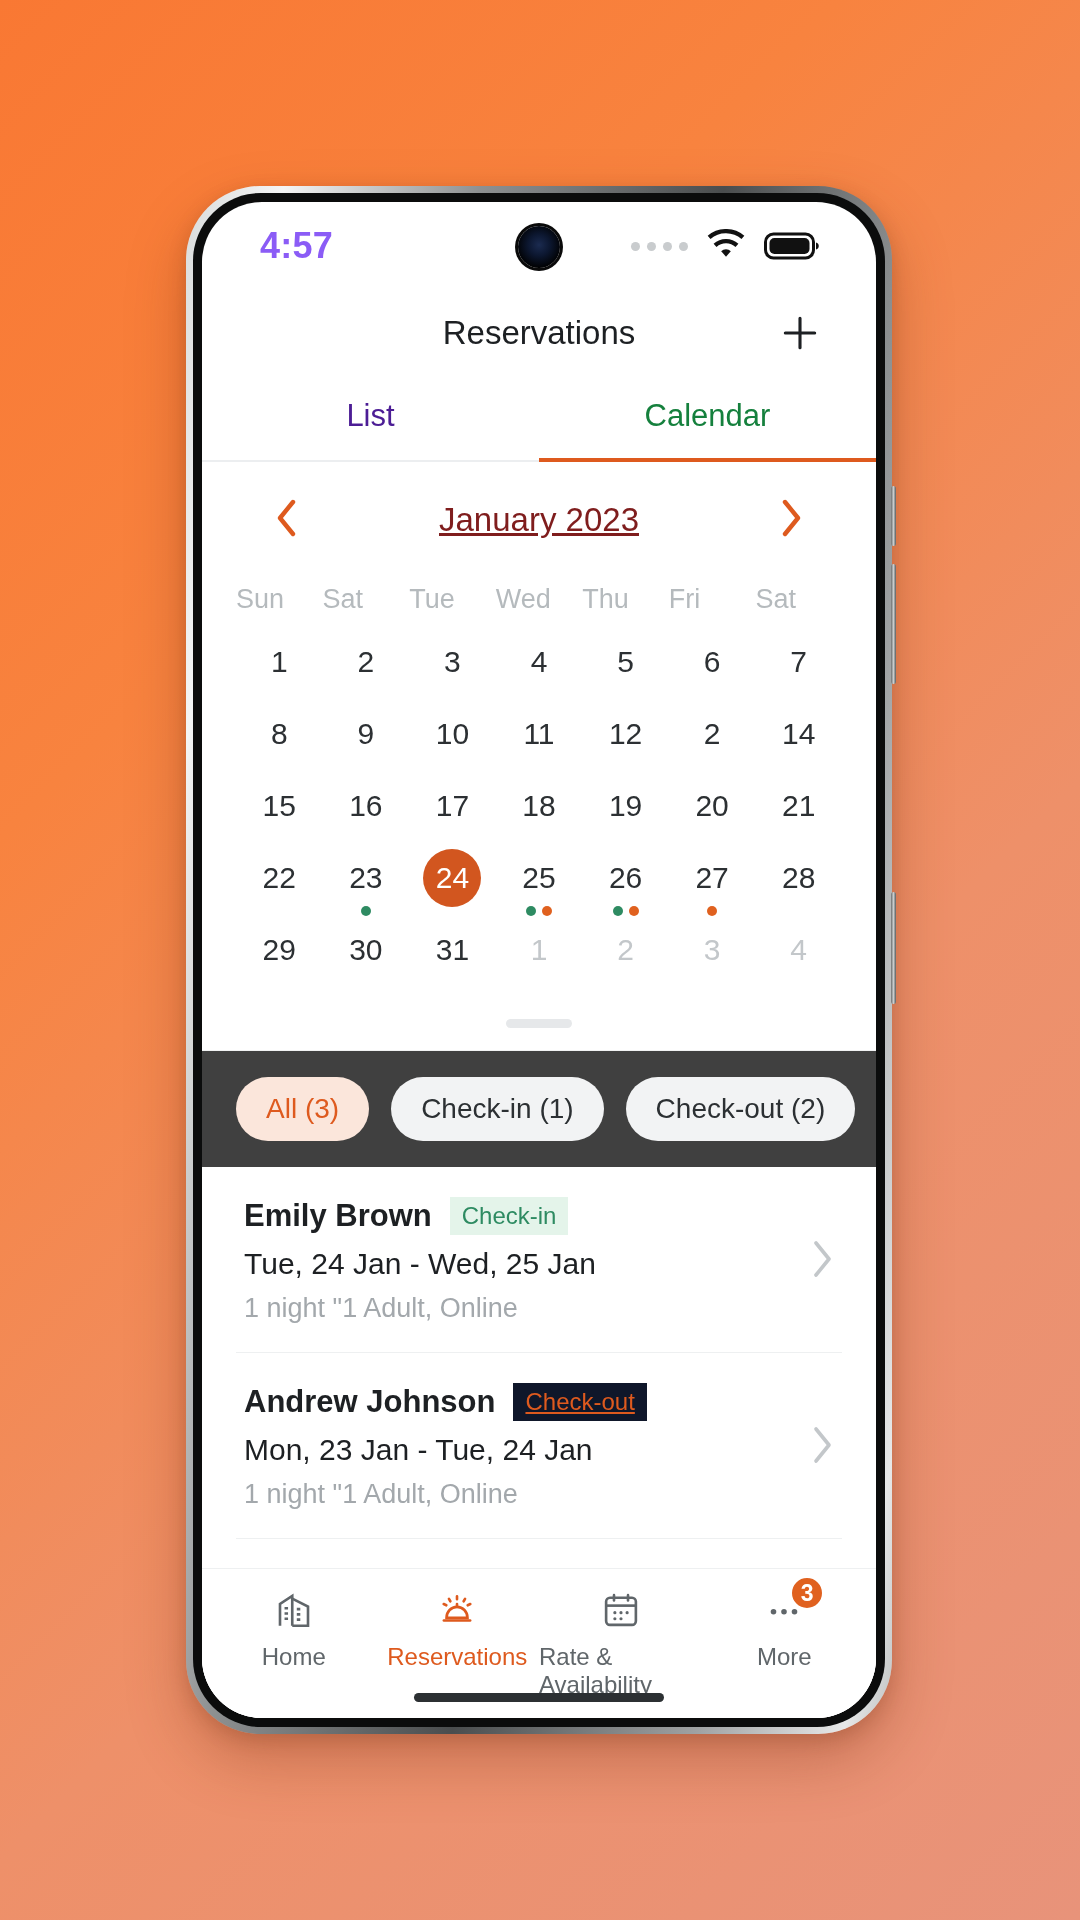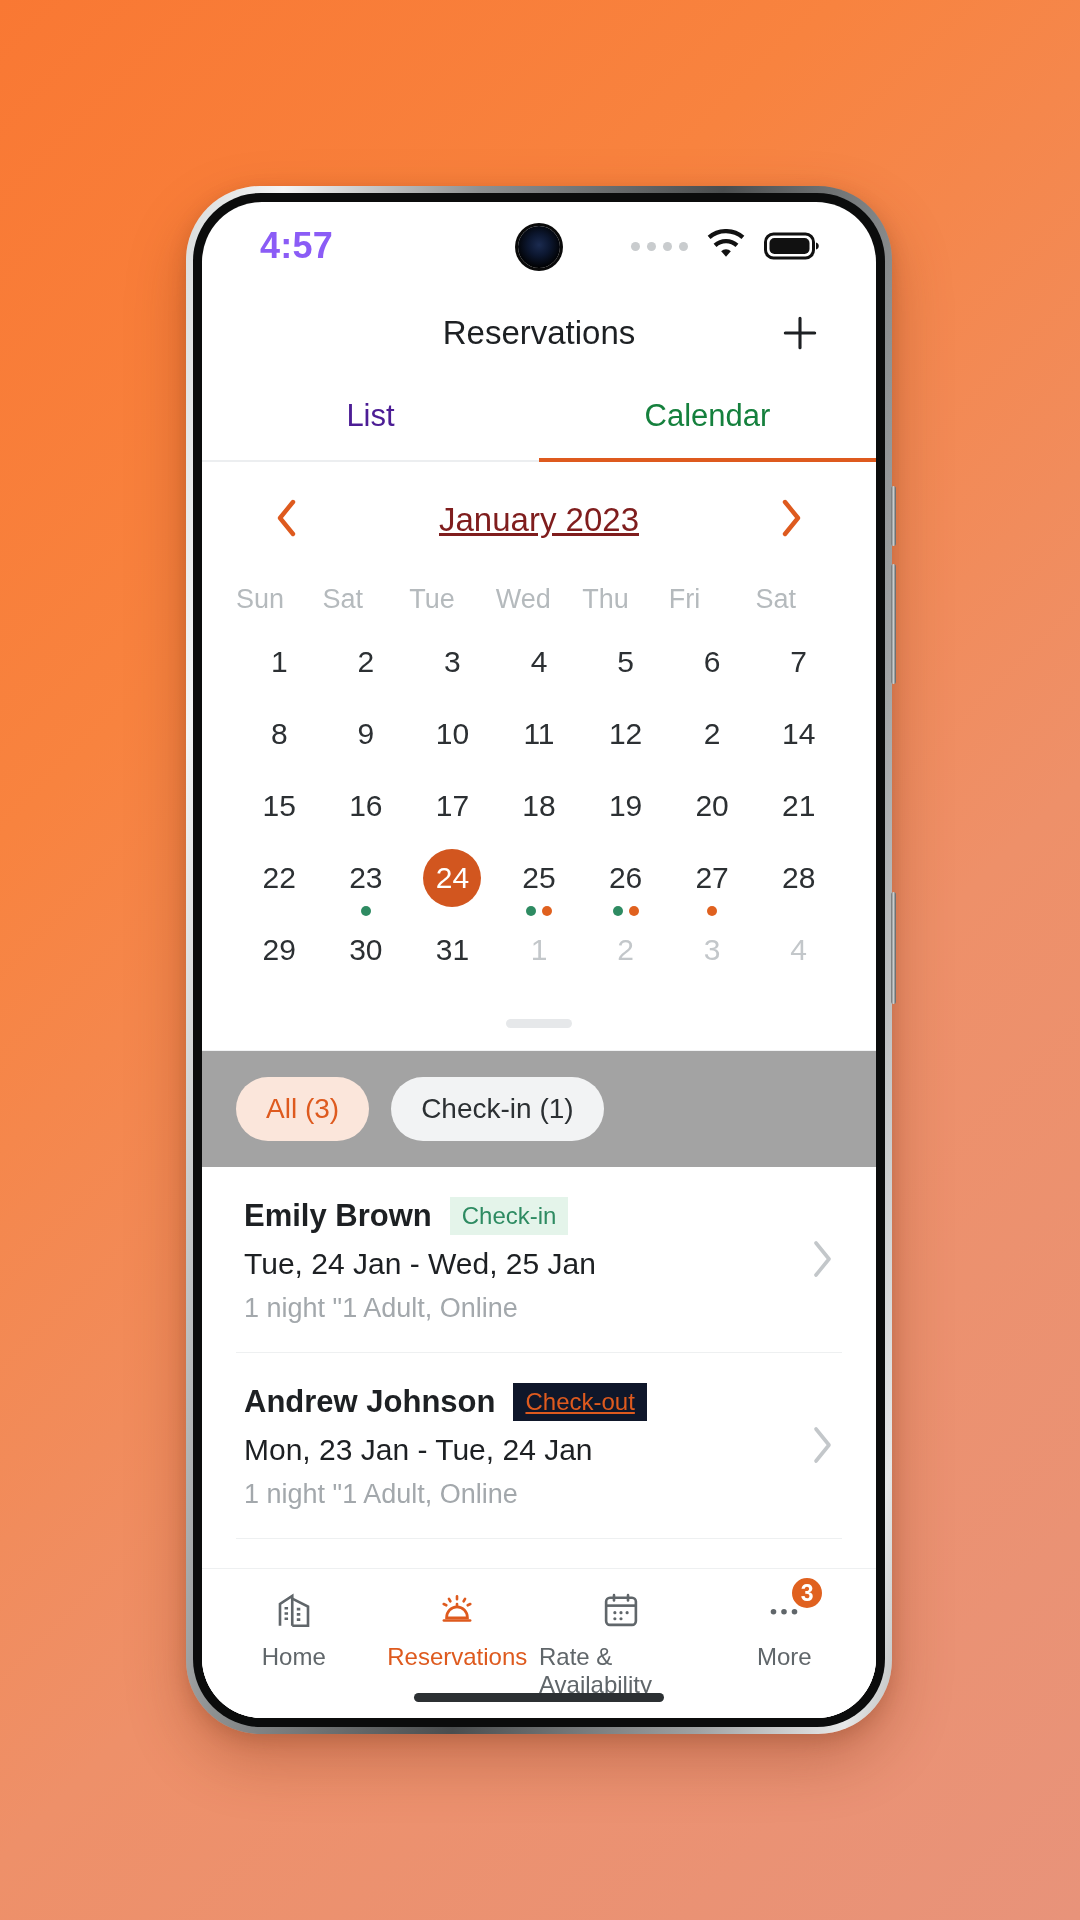--- a/index.html
+++ b/index.html
@@ -130,21 +130,21 @@
   .dots i{ width:10px; height:10px; border-radius:50%; display:block; }
   .dot-green{ background:#2E8B62; }
   .dot-orange{ background:#E0611F; }
   #sheet-handle{
     width:66px; height:9px; border-radius:5px; background:#e6e8ea;
     margin:26px auto 22px;
   }
 
   
   #filter-strip{
-    background:#a3a3a3;
+    background:#404040;
     border-top:1px solid #f1f2f3;
     padding:26px 0 26px 34px;
     display:flex; gap:22px; overflow:hidden;
   }
   .chip{
     flex:0 0 auto;
     padding:16px 30px;
     border-radius:36px;
     background:#f2f3f4;
     font-size:28px; color:#2c3033;
@@ -440,20 +440,21 @@
               </div>
             </div>
           </div>
 
         <div id="sheet-handle"></div>
       </div>
 
       <div id="filter-strip">
           <div class="chip active">All (3)</div>
           <div class="chip">Check-in (1)</div>
+          <div class="chip">Check-out (2)</div>
         </div>
 
       <div id="reservation-list">
           <div class="res-item">
             <div class="res-main">
               <div class="res-top">
                 <div class="res-name">Emily Brown</div>
                 <div class="res-badge badge-checkin">Check-in</div>
               </div>
               <div class="res-dates">Tue, 24 Jan - Wed, 25 Jan</div>

